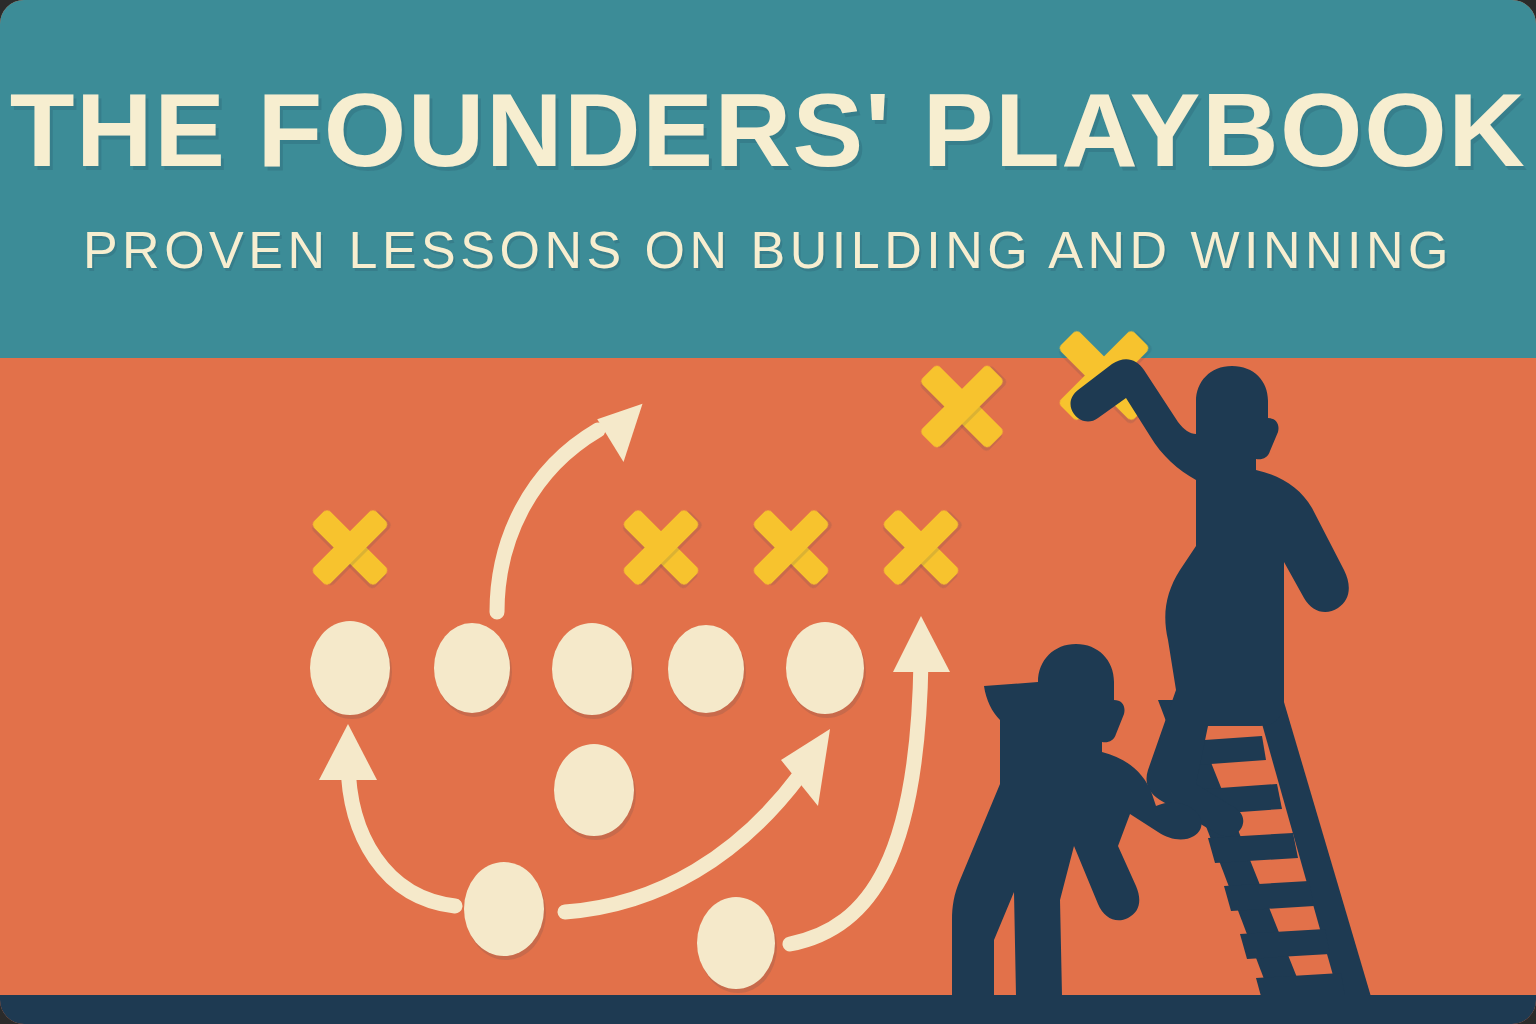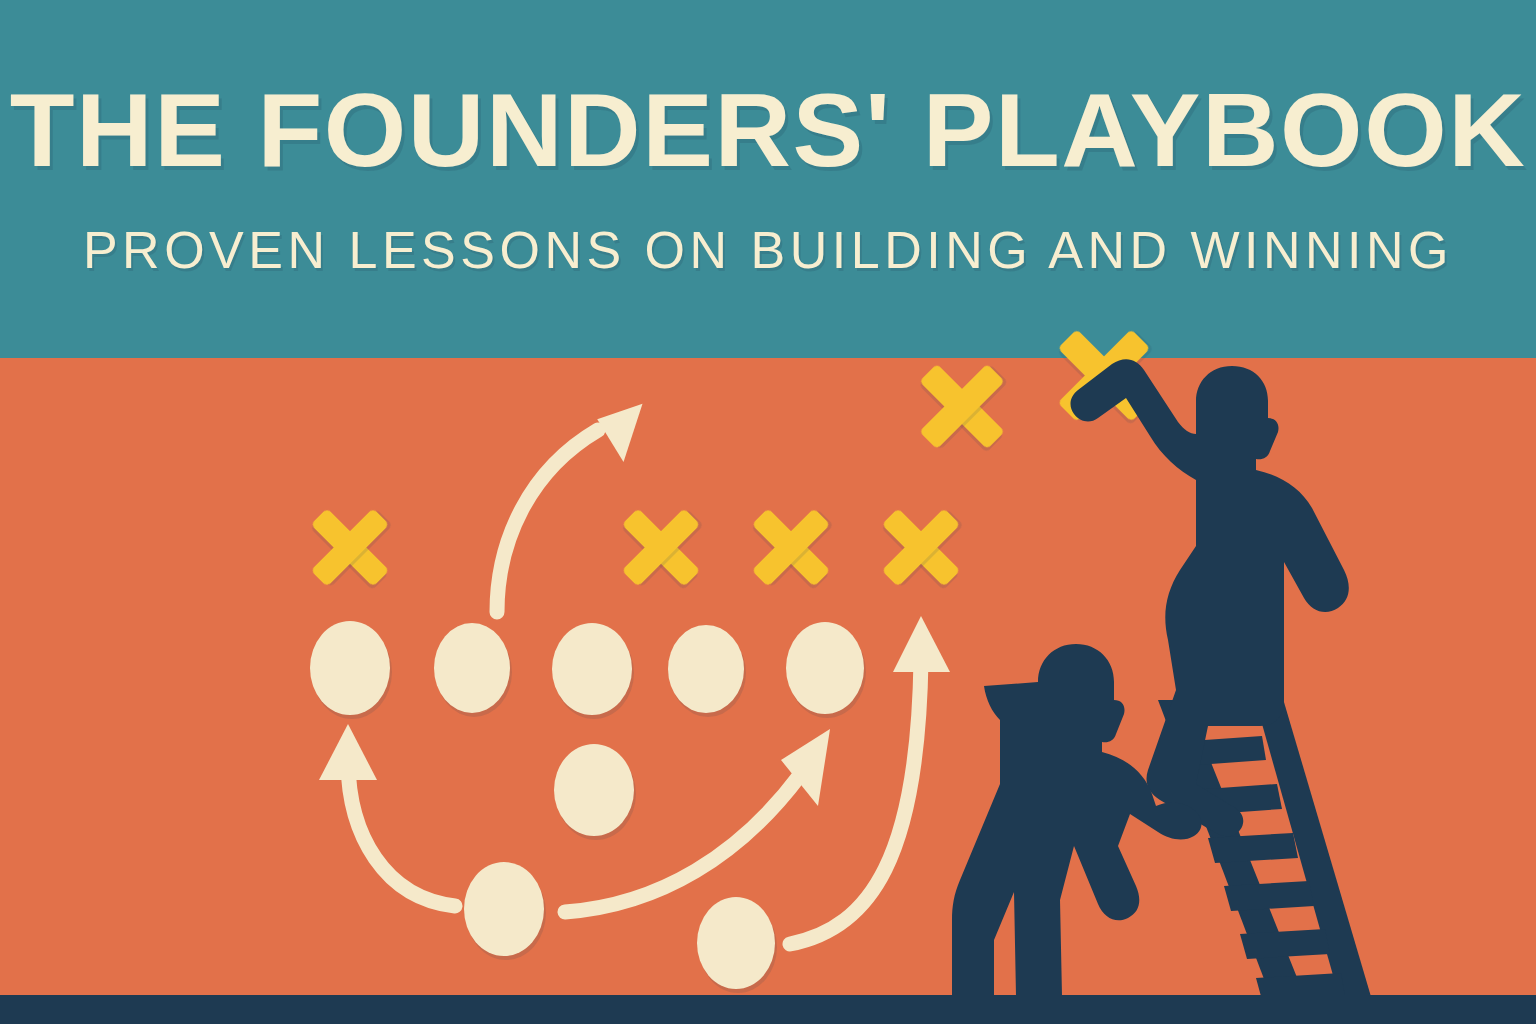--- a/index.html
+++ b/index.html
@@ -106,21 +106,21 @@
     position: absolute;
     left: 0; top: 0;
     width: 1536px;
     height: 1024px;
     overflow: visible;
   }
 </style>
 </head>
 <body>
 
-<div id="poster" style="background: rgb(226, 113, 74);">
+<div id="poster" style="background: rgb(226, 113, 74); border-radius: 24px;">
 
   <div class="band-header" style="background: rgb(60, 140, 151);"></div>
   <div class="band-field" style="background: rgb(226, 113, 74);"></div>
 
   <div class="title" style="color: rgb(247, 238, 208);">THE FOUNDERS' PLAYBOOK</div>
   <div class="subtitle" style="color: rgb(247, 238, 208);">PROVEN LESSONS ON BUILDING AND WINNING</div>
 
   <svg class="routes" viewBox="0 0 1536 1024">
     <g fill="none" stroke="#F5E9CA" stroke-width="15" stroke-linecap="round">
 

